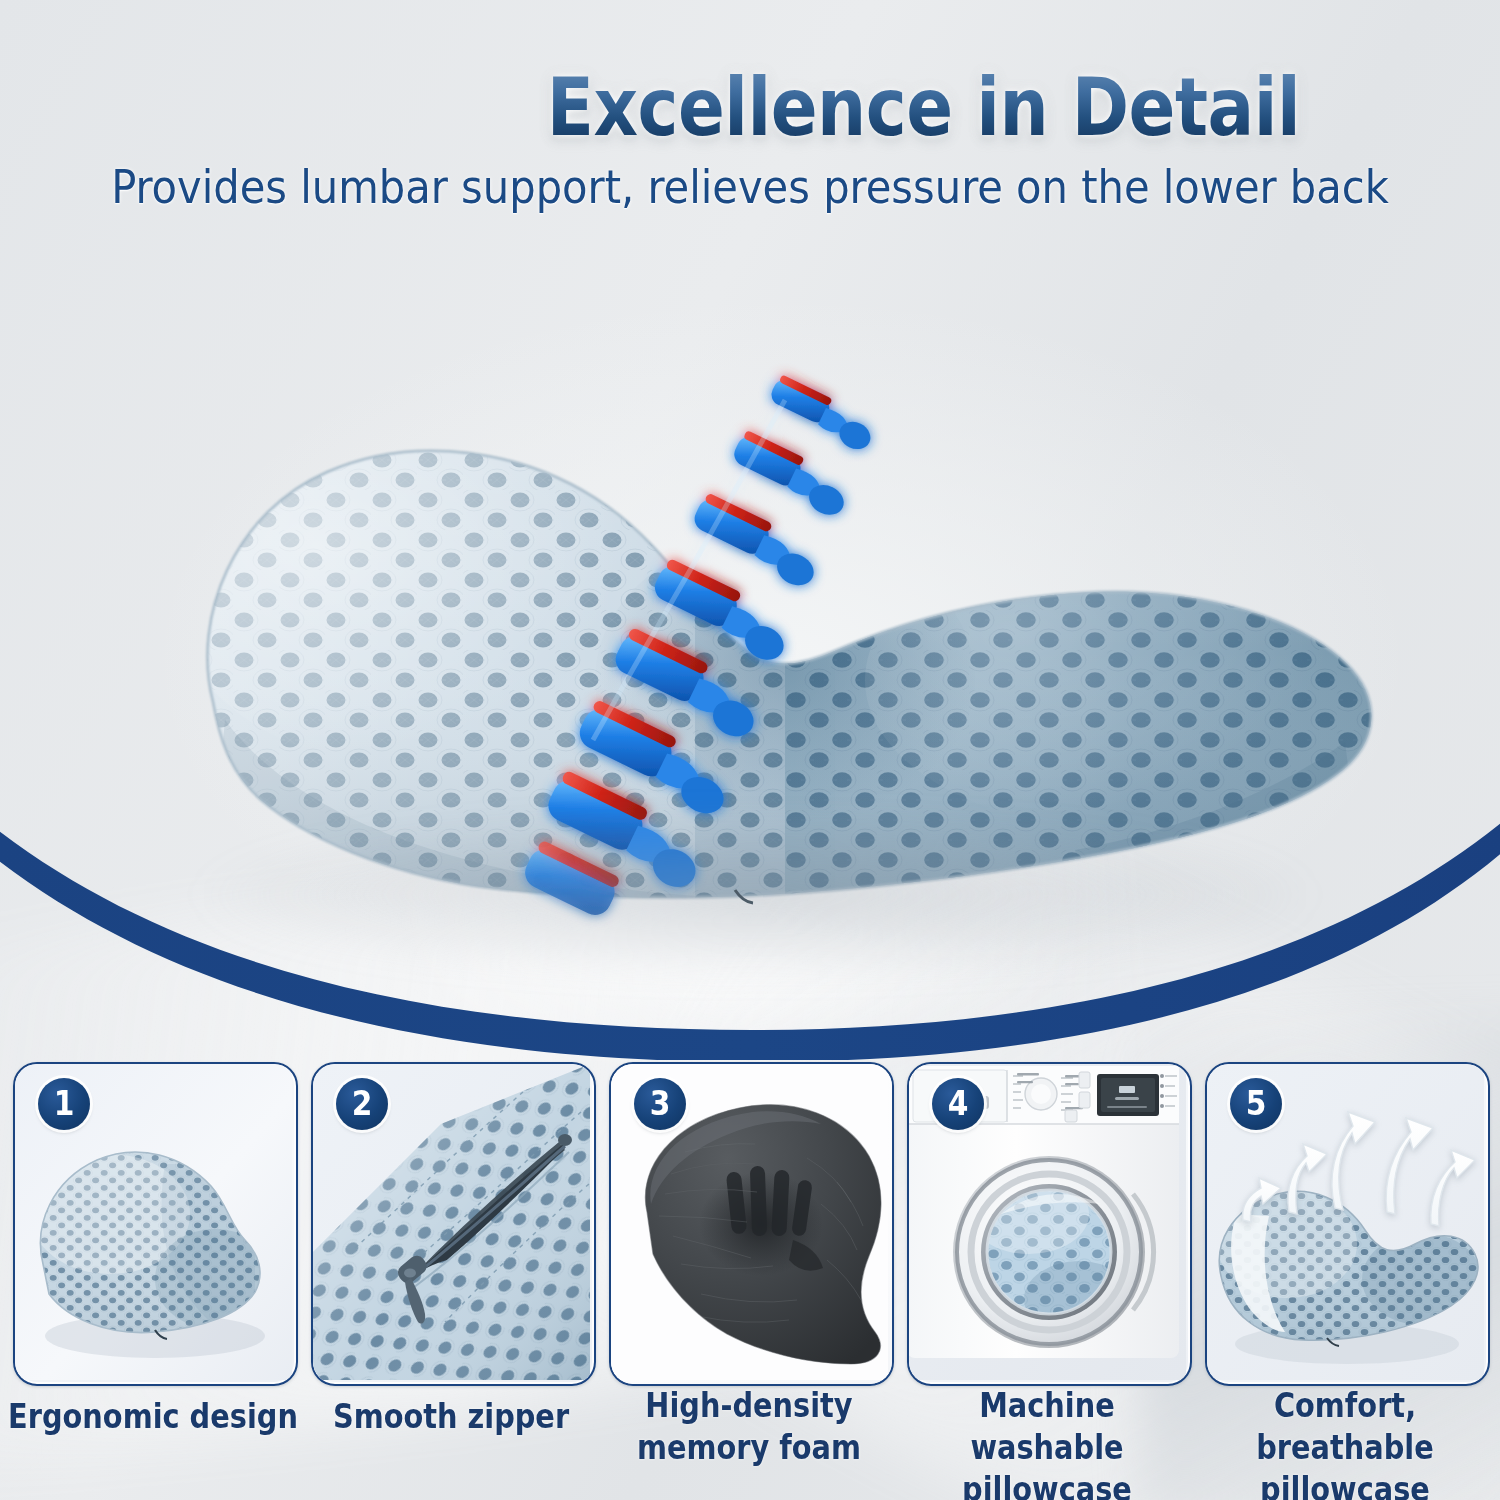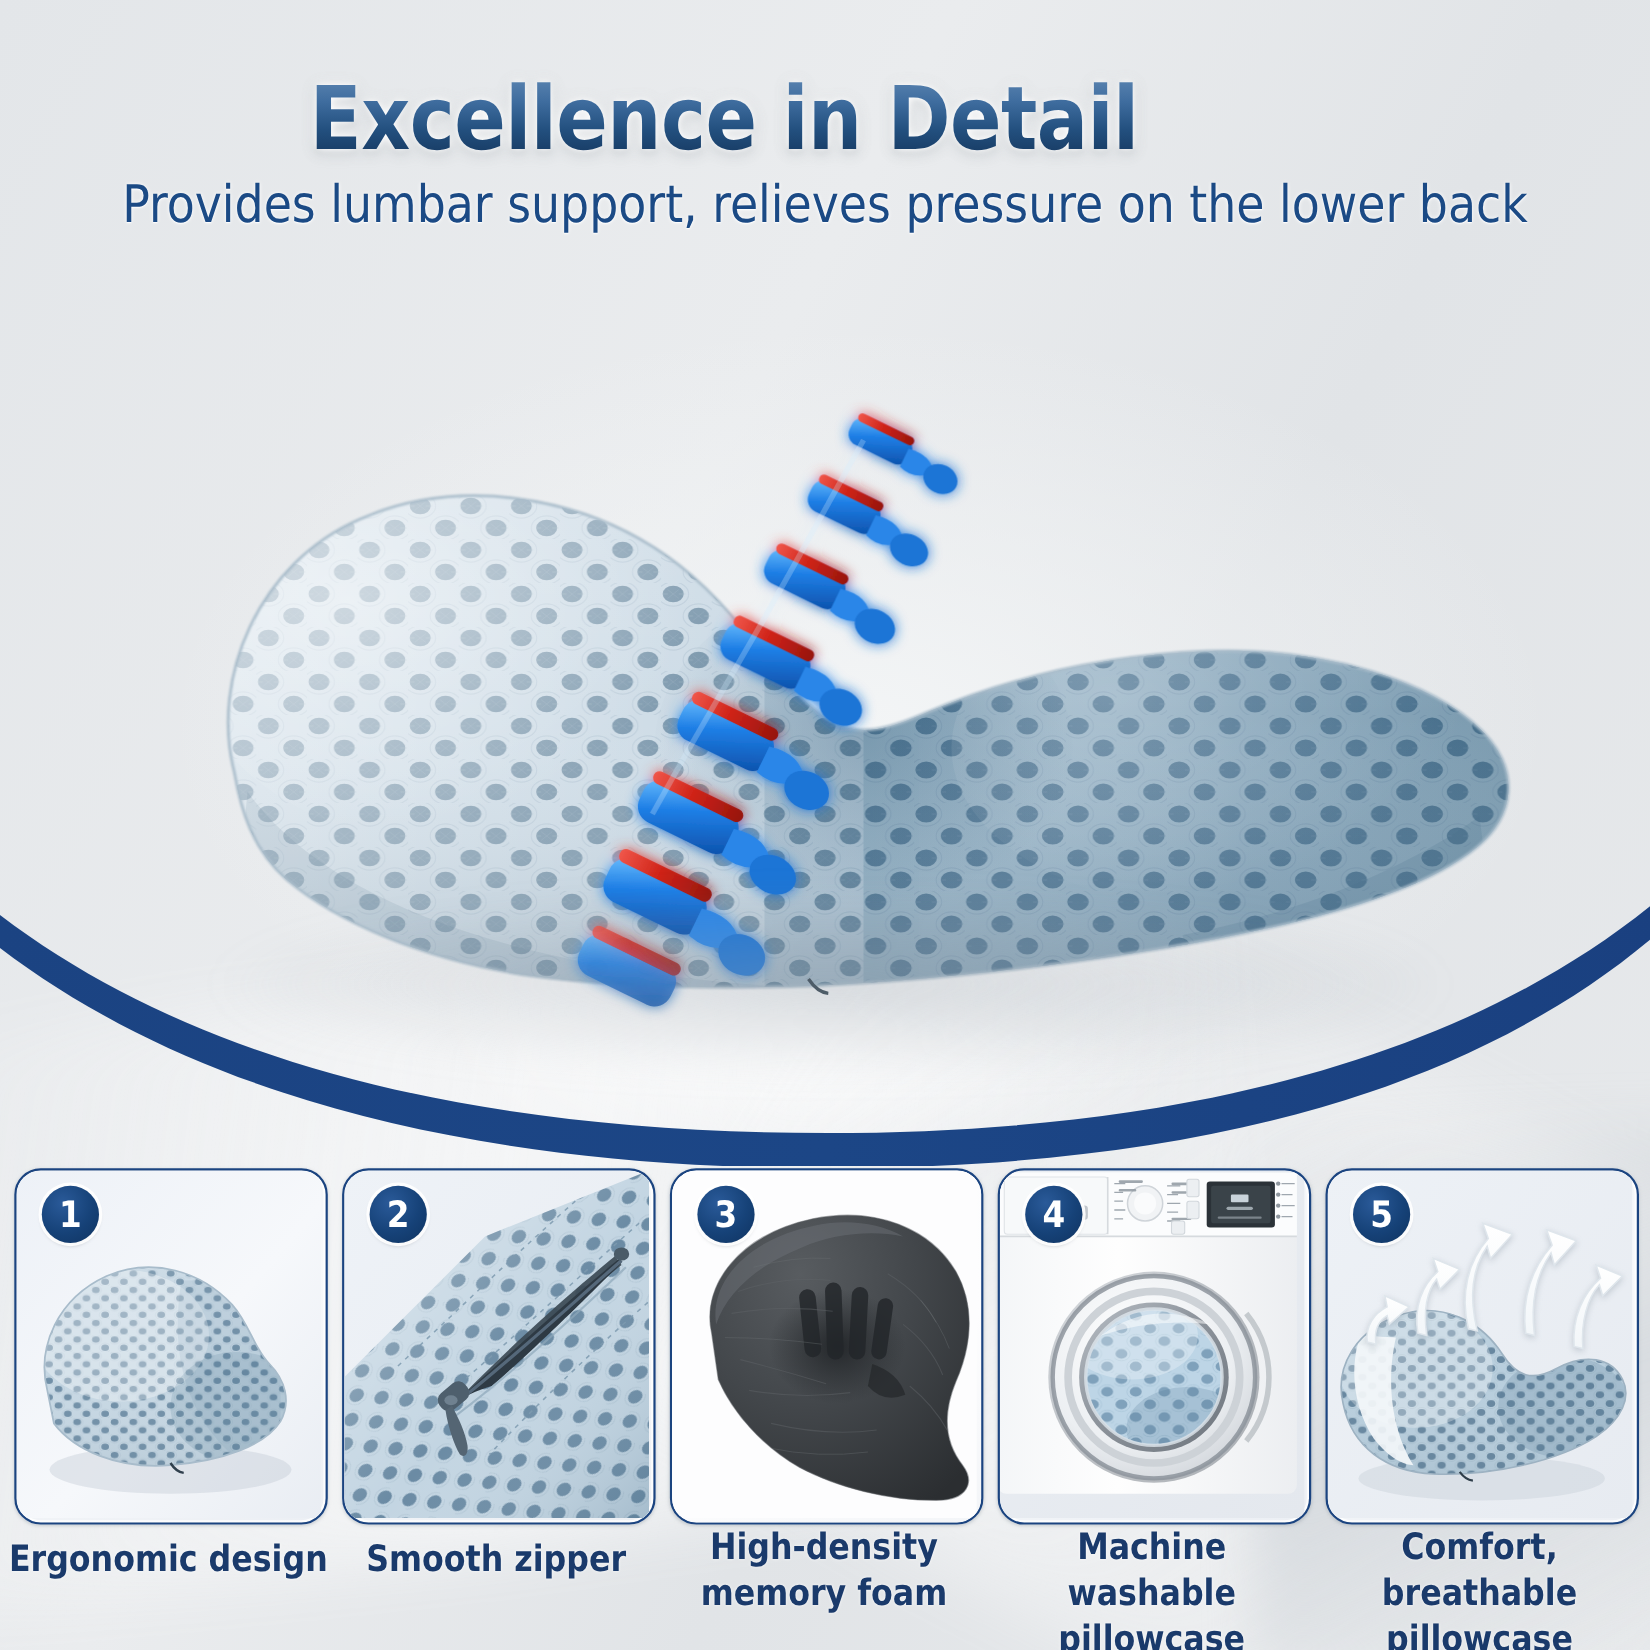--- a/index.html
+++ b/index.html
@@ -32,21 +32,21 @@
     background:radial-gradient(ellipse at 50% 50%,rgba(255,255,255,.85) 0%,rgba(255,255,255,0) 72%);
     filter:blur(24px);
   }
   .streak.d{
     left:1140px;top:1020px;width:420px;height:500px;
     background:linear-gradient(160deg,rgba(205,210,215,0) 0%,rgba(198,204,210,.55) 55%,rgba(205,210,215,0) 100%);
     filter:blur(22px);
   }
 
   
-  .title-wrap{position:absolute;left:0;top:68px;width:1316px;text-align:center;}
+  .title-wrap{position:absolute;left:0;top:68px;width:1316px;text-align:right;}
   .title{
     display:inline-block;
     font-size:80px;line-height:1;font-weight:bold;
     font-family:"DejaVu Sans Condensed","Liberation Sans Narrow","Liberation Sans",sans-serif;
     letter-spacing:-.5px;
     background:linear-gradient(180deg,#5d86b2 0%,#3f6d9f 30%,#23507f 62%,#13355c 100%);
     -webkit-background-clip:text;background-clip:text;color:transparent;
     -webkit-text-fill-color:transparent;
     filter:drop-shadow(0 0 3px #ffffff) drop-shadow(0 0 6px rgba(255,255,255,.95))
            drop-shadow(0 2px 2px rgba(120,130,140,.45));

